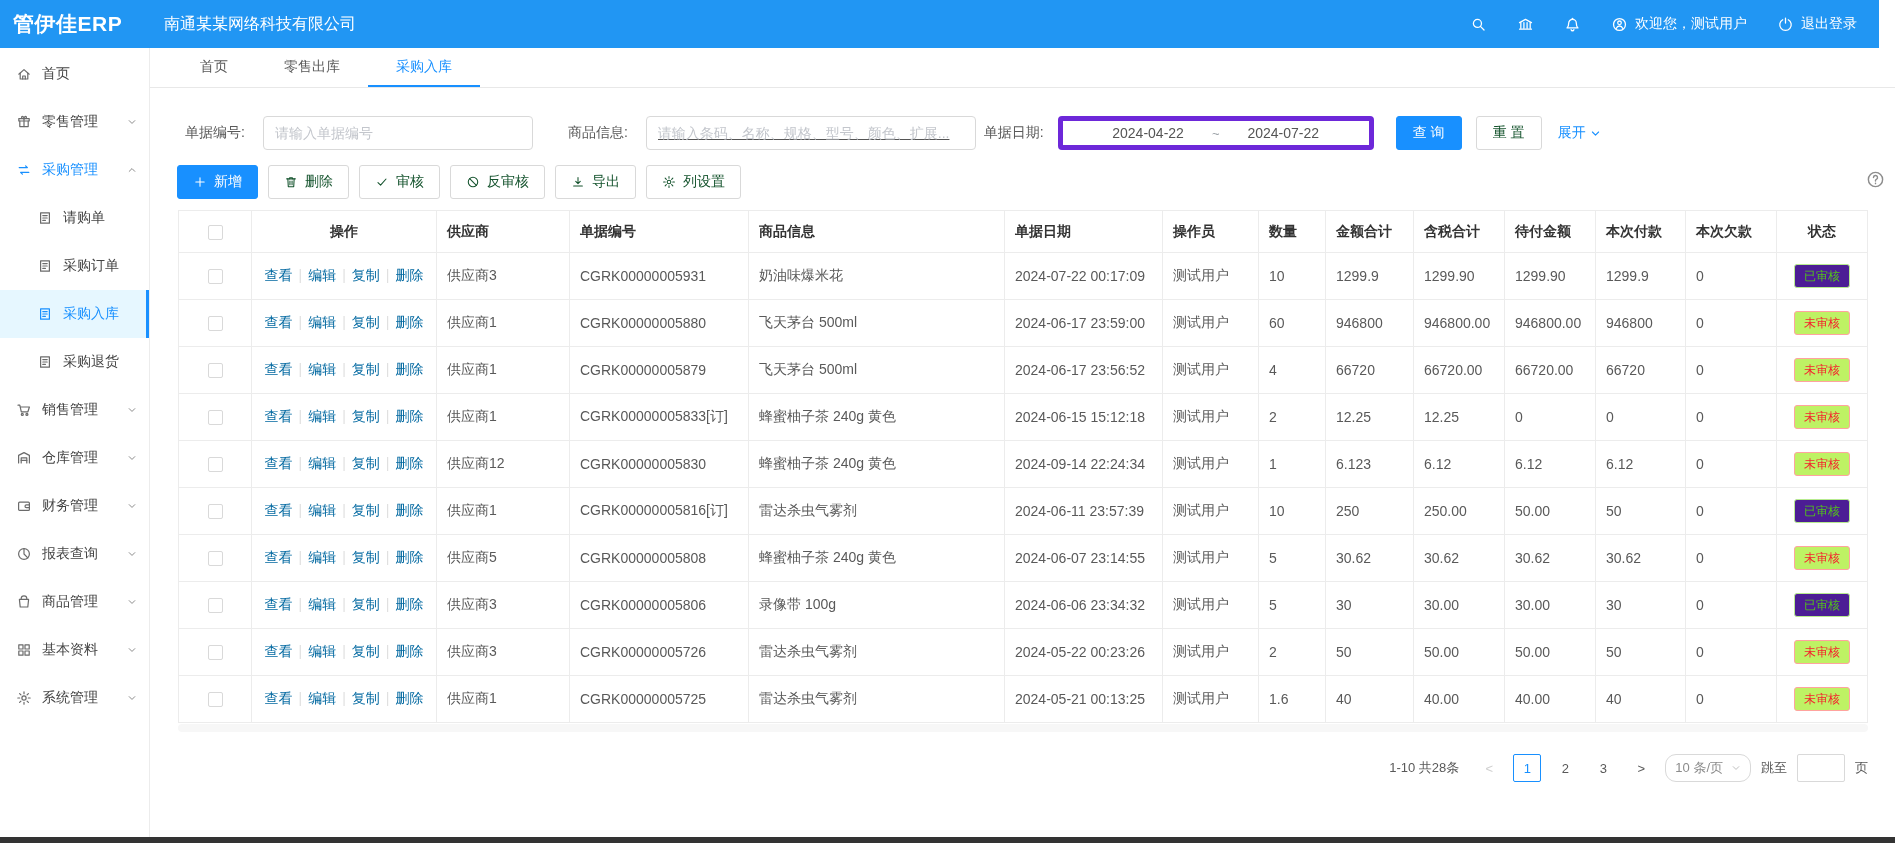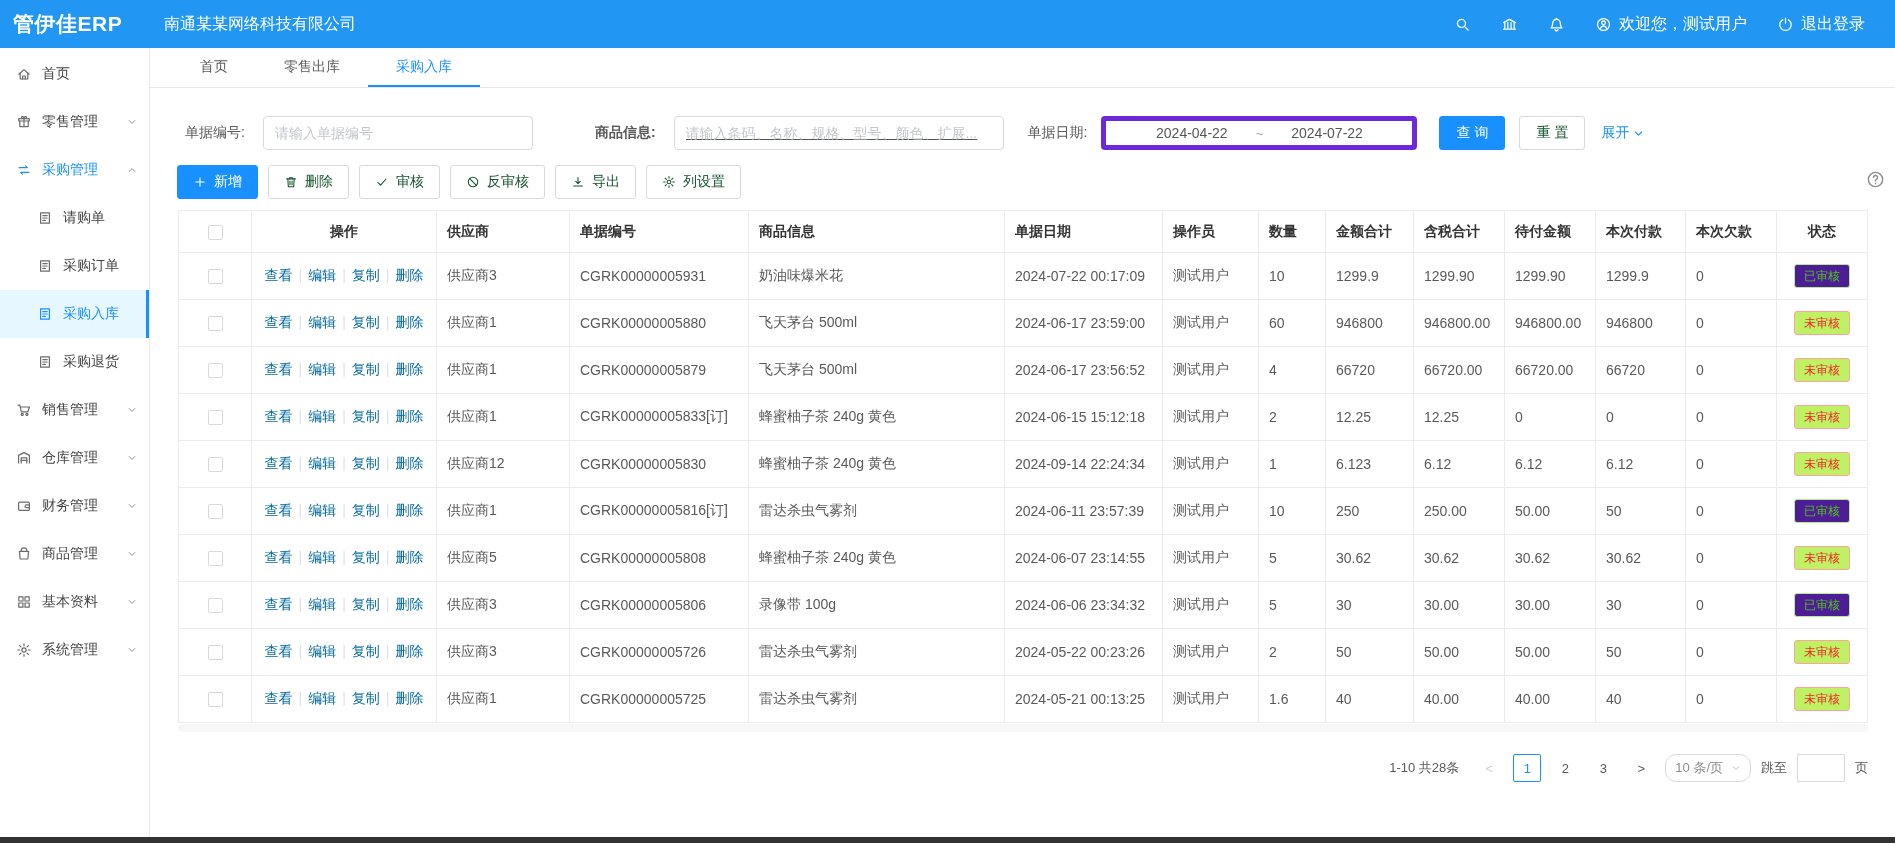--- a/index.html
+++ b/index.html
@@ -3,25 +3,25 @@
 <meta charset="utf-8">
 <style>
   * { box-sizing: border-box; }
   html,body { margin:0; padding:0; }
   body {
     width:1895px; height:843px; position:relative; overflow:hidden;
     background:#fff; font-family:"Liberation Sans","DejaVu Sans",sans-serif;
     color:#333;
   }
   
-  .topbar { position:absolute; top:0; left:0; right:0; height:48px; background:#2196f3;
+  .topbar { position:absolute; top:0; left:0; right:16px; height:48px; background:#2196f3;
             display:flex; align-items:center; color:#fff; z-index:5; }
   .logo { width:150px; padding-left:13px; font-size:21px; font-weight:700; letter-spacing:.5px; }
   .company { font-size:16px; margin-left:14px; font-weight:400; }
-  .top-actions { margin-left:auto; display:flex; align-items:center; gap:30px; padding-right:30px; font-size:16px; }
+  .top-actions { margin-left:auto; display:flex; align-items:center; gap:30px; padding-right:22px; font-size:14px; }
   .tico { display:inline-flex; align-items:center; cursor:pointer; }
   .tico svg { width:17px; height:17px; }
   .top-user, .top-logout { display:inline-flex; align-items:center; gap:7px; cursor:pointer; }
   
   .sidebar { position:absolute; top:48px; left:0; bottom:6px; width:150px; background:#fff;
              border-right:1px solid #ececec; padding-top:2px; z-index:4; }
   .sb-item { height:48px; display:flex; align-items:center; gap:10px; padding-left:16px;
              font-size:14px; color:#444; cursor:pointer; }
   .sb-item .sb-ico { display:inline-flex; color:#6b6b6b; }
   .sb-item .sb-ico svg { width:16px; height:16px; }
@@ -38,23 +38,23 @@
   .tab { padding:0 28px; display:flex; align-items:center; font-size:14px; color:#595959;
          cursor:pointer; border-bottom:2px solid transparent; }
   .tab.active { color:#1890ff; border-bottom-color:#1890ff; }
   
   .filters { display:flex; align-items:center; margin:28px 0 0 35px; font-size:14px; color:#595959; }
   .flabel { white-space:nowrap; }
   input.text { height:34px; border:1px solid #d9d9d9; border-radius:4px; padding:0 11px;
                font-size:14px; color:#555; outline:none; font-family:inherit; background:#fff; }
   input.text::placeholder { color:#c3c6cc; }
   .doc-input { width:270px; margin-left:18px; }
-  .goods-label { margin-left:62px;font-weight:bold; }
+  .goods-label { margin-left:35px; }
   .goods-input { width:330px; margin-left:18px;text-decoration:underline; }
-  .date-label { margin-left:24px; }
+  .date-label { margin-left:8px; }
   .date-box { width:316px; height:34px; border:5px solid #6d28d9; border-radius:4px; margin-left:14px;
               display:flex; align-items:center; justify-content:center; gap:28px; color:#555; cursor:pointer; }
   .date-sep { color:#9aa0a6; font-size:13px; }
   .btn { height:34px; display:inline-flex; align-items:center; justify-content:center; gap:7px;
          padding:0 15px; border:1px solid #d9d9d9; border-radius:3px; background:#fff; color:#14532d;
          font-size:14px; cursor:pointer; font-family:inherit; }
   .btn svg { width:14px; height:14px; }
   .btn.primary { background:#1890ff; border-color:#1890ff; color:#fff; }
   .search-btn { margin-left:22px; width:66px; }
   .reset-btn { margin-left:14px; width:66px; }
@@ -261,20 +261,34 @@
       <span class="sb-label">财务管理</span>
       <span class="chev">
         <svg viewBox="0 0 16 16" fill="none" stroke="currentColor" stroke-width="1.2" stroke-linecap="round" stroke-linejoin="round">
           <path d="M3.5 5.8 8 10.3l4.5-4.5" stroke-width="1.6"></path>
         </svg>
       </span>
     </div>
     <div class="sb-item">
       <span class="sb-ico">
         <svg viewBox="0 0 16 16" fill="none" stroke="currentColor" stroke-width="1.2" stroke-linecap="round" stroke-linejoin="round">
+          <circle cx="8" cy="8" r="5.4"></circle>
+          <path d="M8 2.6V8l3.8 3.8"></path>
+        </svg>
+      </span>
+      <span class="sb-label">报表查询</span>
+      <span class="chev">
+        <svg viewBox="0 0 16 16" fill="none" stroke="currentColor" stroke-width="1.2" stroke-linecap="round" stroke-linejoin="round">
+          <path d="M3.5 5.8 8 10.3l4.5-4.5" stroke-width="1.6"></path>
+        </svg>
+      </span>
+    </div>
+    <div class="sb-item">
+      <span class="sb-ico">
+        <svg viewBox="0 0 16 16" fill="none" stroke="currentColor" stroke-width="1.2" stroke-linecap="round" stroke-linejoin="round">
           <path d="M5.2 5.4V4.6a2.8 2.8 0 0 1 5.6 0v.8"></path>
           <path d="M3.4 5.4h9.2l-.8 7.6H4.2Z"></path>
         </svg>
       </span>
       <span class="sb-label">商品管理</span>
       <span class="chev">
         <svg viewBox="0 0 16 16" fill="none" stroke="currentColor" stroke-width="1.2" stroke-linecap="round" stroke-linejoin="round">
           <path d="M3.5 5.8 8 10.3l4.5-4.5" stroke-width="1.6"></path>
         </svg>
       </span>

